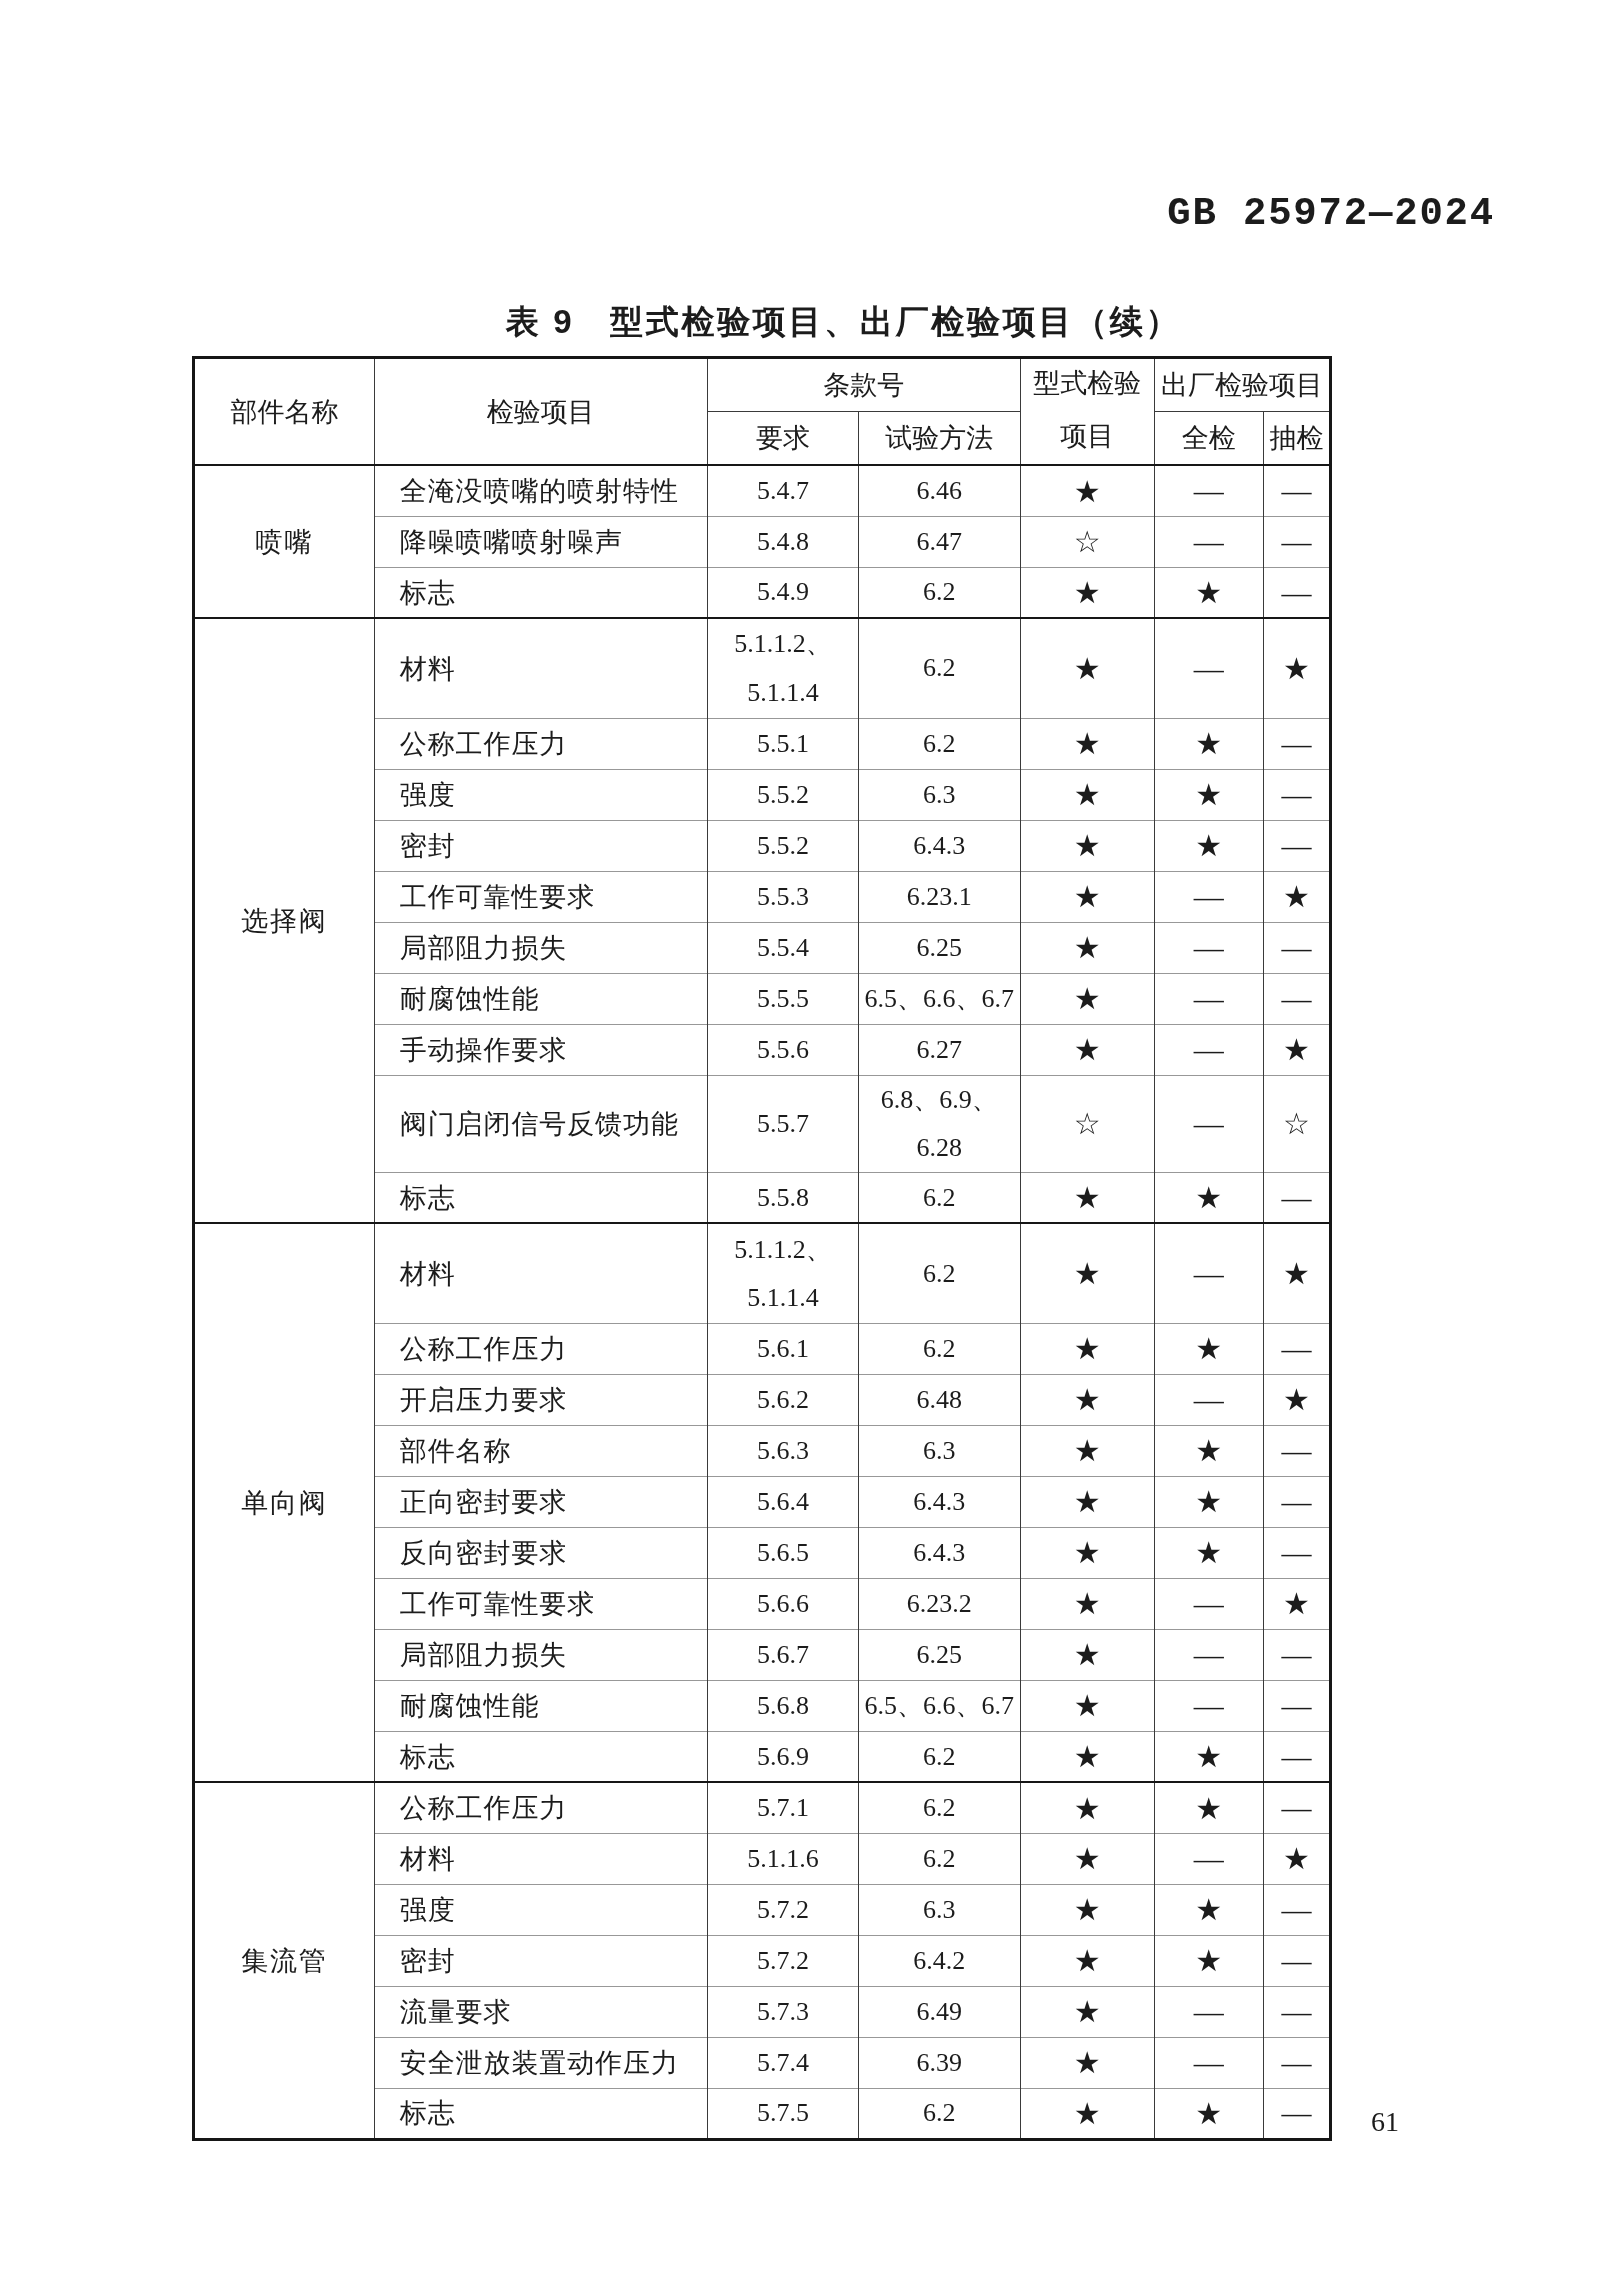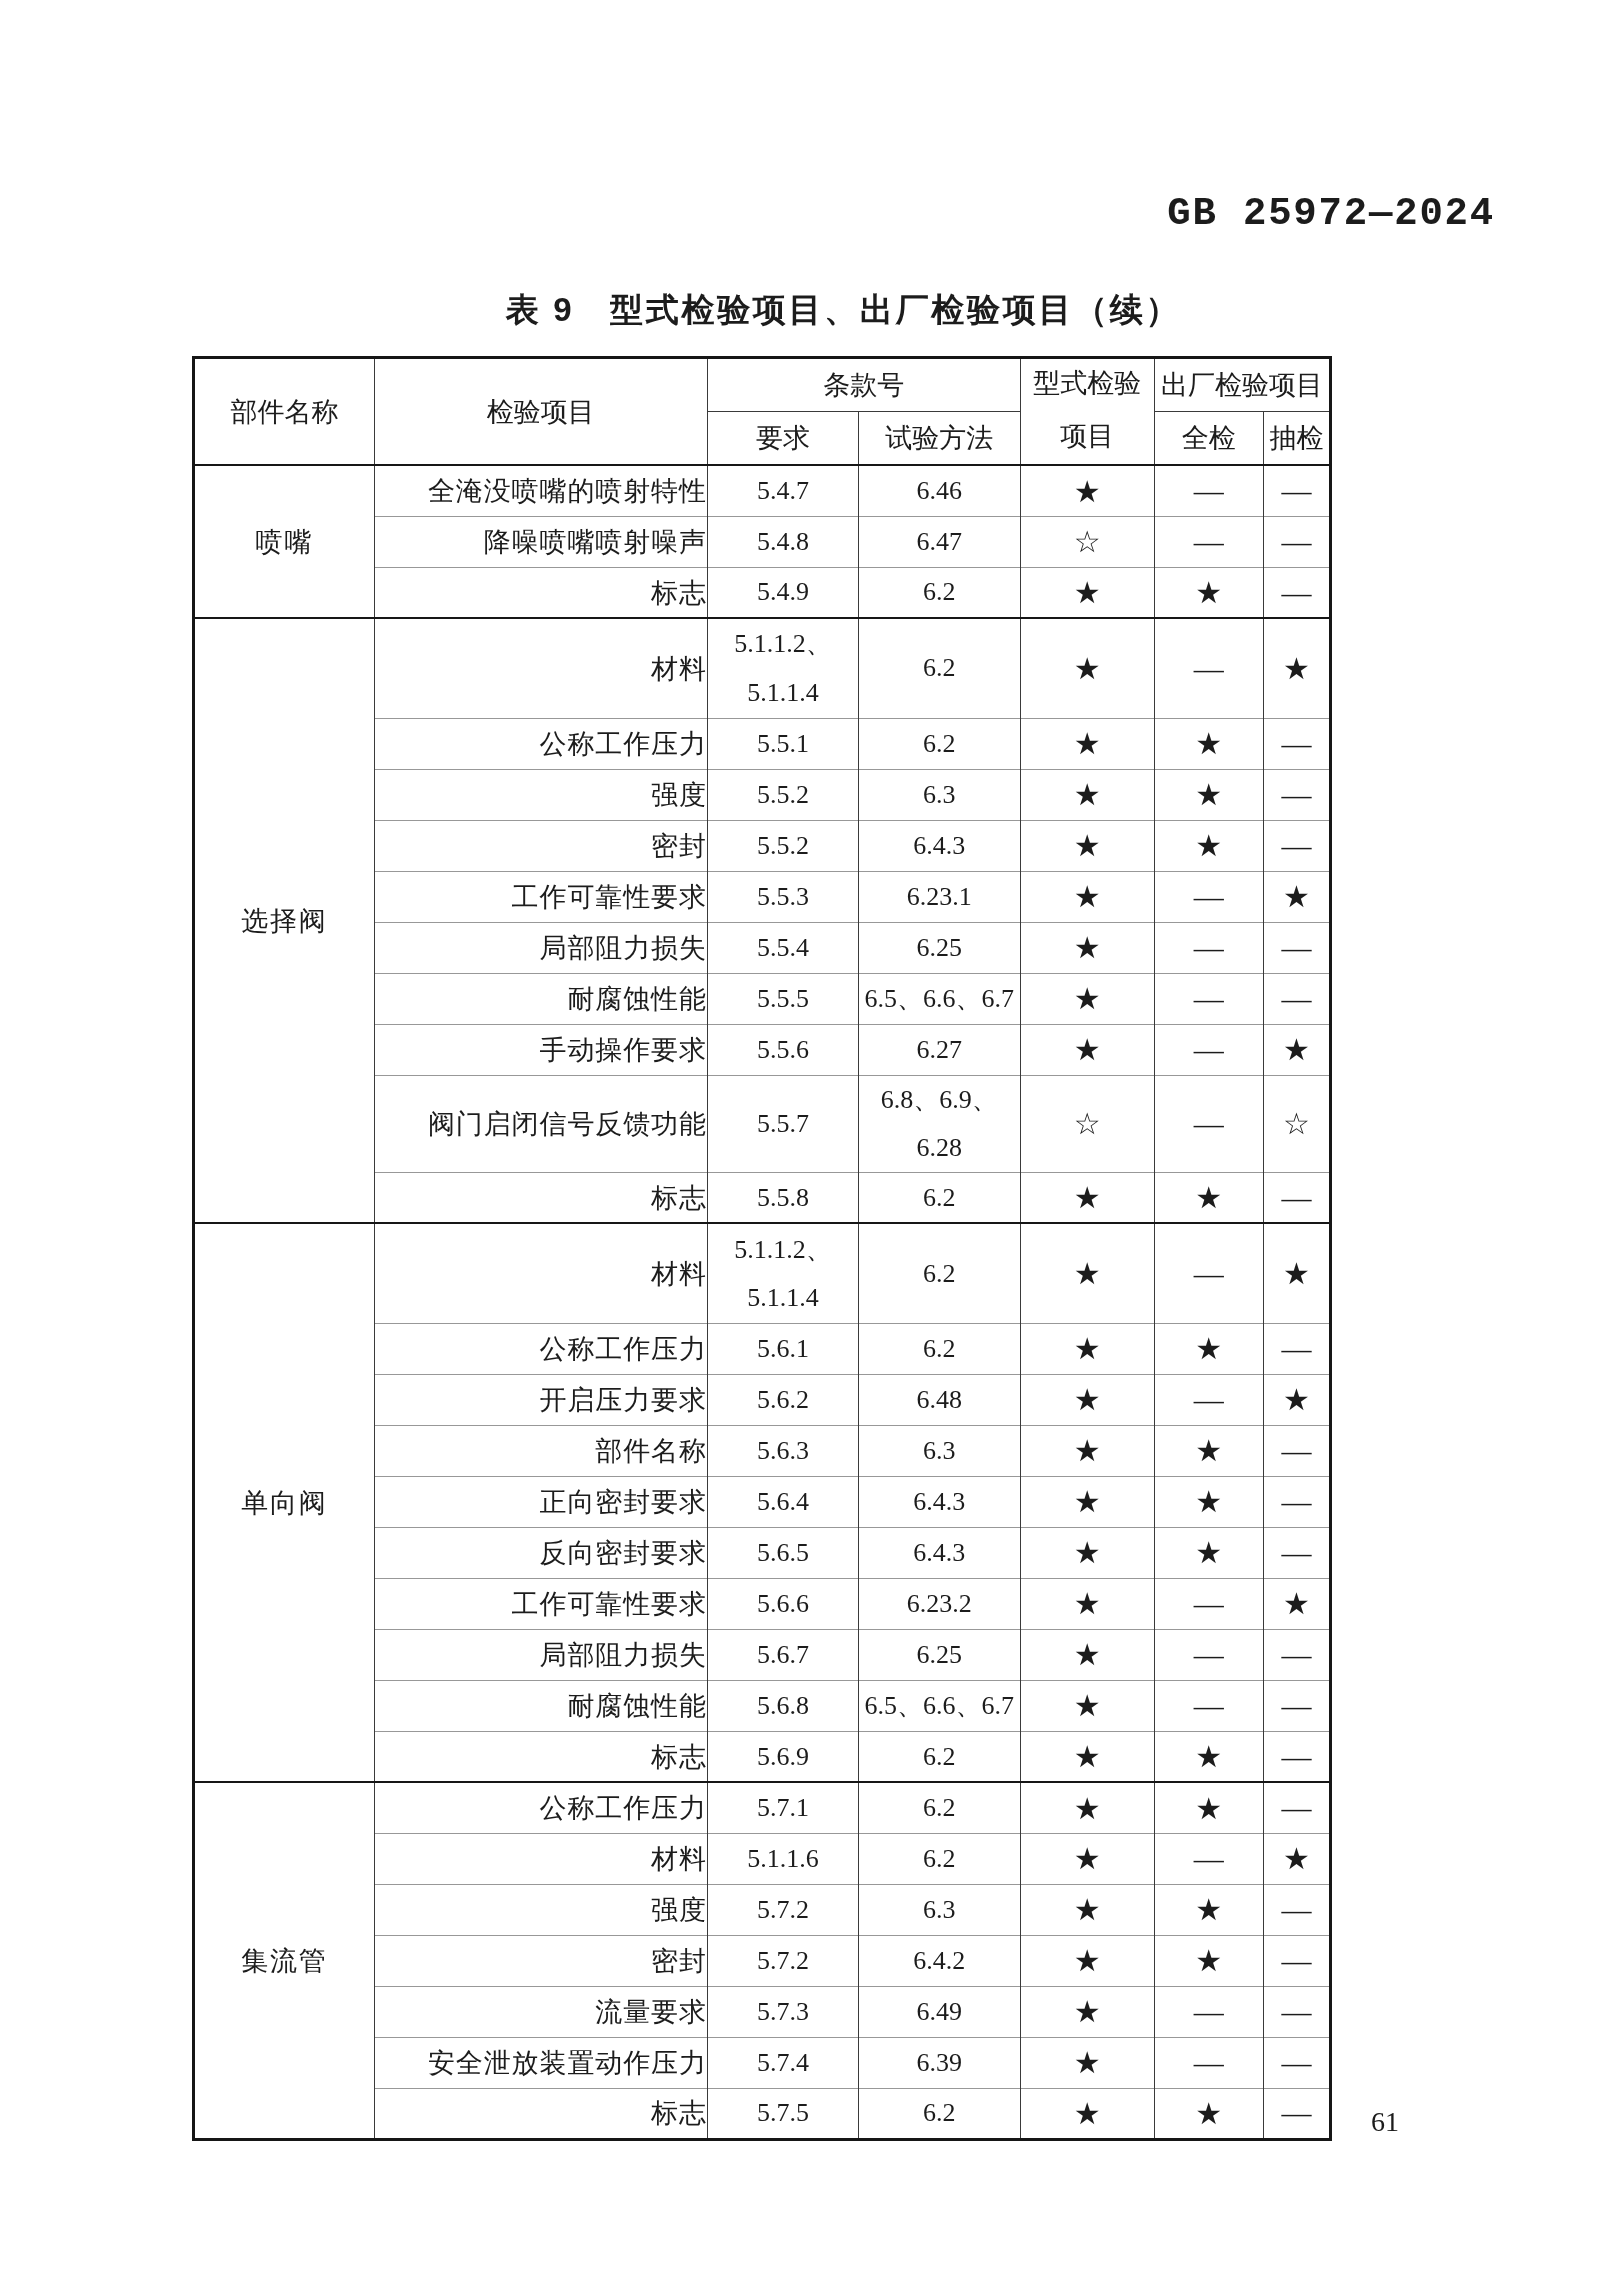--- a/index.html
+++ b/index.html
@@ -17,21 +17,21 @@
     top: 192px;
     right: 121px;
     font-size: 39px;
     font-weight: bold;
     letter-spacing: 1.8px;
     font-family: Liberation Mono, monospace;
   }
 
   .table-title {
     position: absolute;
-    top: 288px;
+    top: 300px;
     left: 192px;
     width: 1303px;
     text-align: center;
     font-size: 33px;
     font-weight: bold;
     letter-spacing: 2.7px;
     font-family: "Liberation Sans", "DejaVu Sans", sans-serif;
   }
 
   table.insp-table {
@@ -57,21 +57,21 @@
   thead th { height: 52px; border-top: 1.8px solid #3a3a3a; }
   thead tr:first-child th { border-top: none; }
   thead th.h-bottom, thead tr + tr th { border-bottom: 2.7px solid #161616; }
 
   .wrap4 { display: inline-block; max-width: 4.6em; line-height: 1.95; font-family: Liberation Mono, monospace; }
 
   tbody td { height: 51px; border-top: 1.8px solid #989898; }
   tbody tr.tall td { height: 100px; }
   tbody tr.group-start td { border-top: 2.7px solid #161616; }
 
-  td.item-cell { text-align: right; padding-left: 38px; letter-spacing: 0.9px; }
+  td.item-cell { text-align: left; padding-left: 25px; letter-spacing: 0.9px; }
   td.component-cell { letter-spacing: 1.8px; }
   td.req-cell, td.method-cell {
     font-family: "Liberation Serif", "DejaVu Serif", serif;
     font-size: 26px;
     white-space: pre-line;
     line-height: 1.85;
   }
   td.mark-cell {
     font-family: "Liberation Serif", "DejaVu Sans", serif;
     font-size: 30px;

